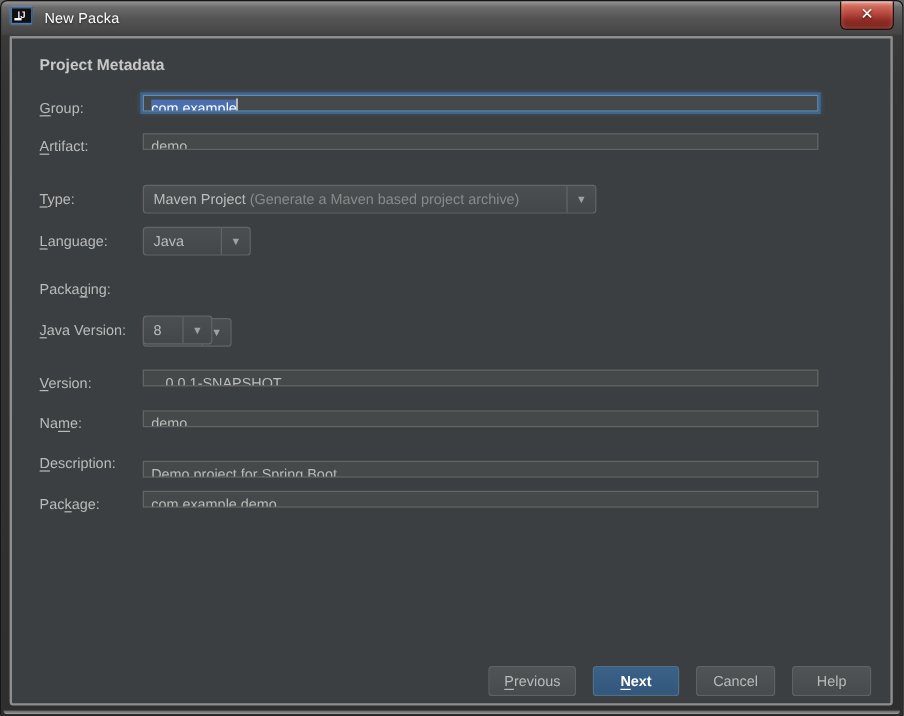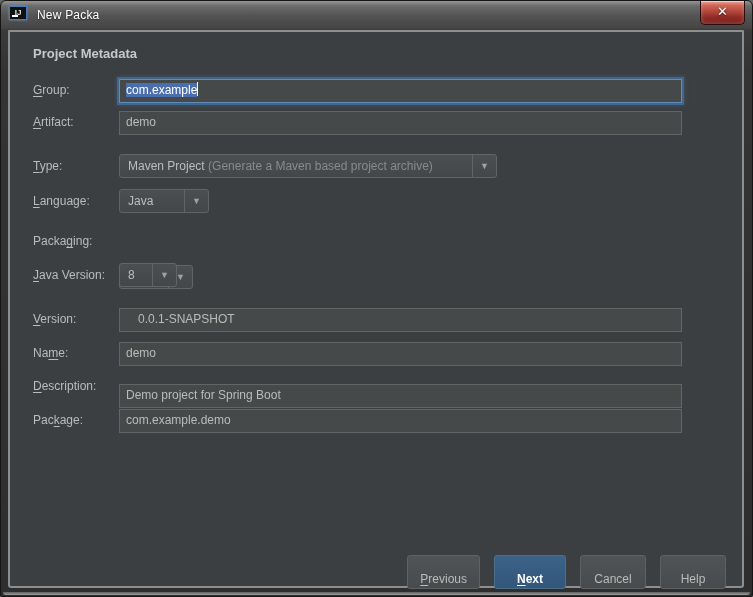--- a/index.html
+++ b/index.html
@@ -41,21 +41,21 @@
   .content {
     position:absolute; left:7px; top:29px; right:8px; bottom:8px;
     background:#3c3f41; border:2px solid #8e8e8e; border-radius:1px 1px 3px 3px;
   }
   .hdr { position:absolute; left:23px; top:14px; font-size:13px; font-weight:bold; color:#c8c8c8; }
 
   .flabel { position:absolute; left:23px; font-size:12px; color:#bbbbbb; white-space:pre; }
   .flabel .mn { text-decoration:underline; text-underline-offset:2px; }
 
   .textfield {
-    position:absolute; left:109px; width:563px; height:24px;
+    position:absolute; left:109px; width:563px; height:14px;
     background:#45494a; border:1px solid #646464;
     color:#bbbbbb; font-size:12px; line-height:20px; padding:0 6px;
     white-space:pre; overflow:hidden;
   }
   .textfield.focused {
     border:1px solid #5d8cbd; box-shadow:0 0 0 2px #41668c, 0 0 4px 2px rgba(64,110,160,.55);
     color:#ffffff;
   }
   .textfield .sel { background:#4b6eae; color:#ffffff; }
   .caret { display:inline-block; width:1px; height:14px; background:#ffffff; vertical-align:-2px; }
@@ -70,21 +70,21 @@
   .combo .ctext .hint { color:#8a8a8a; }
   .combo .carrow {
     width:24px; align-self:stretch; border-left:1px solid #646464;
     display:flex; align-items:center; justify-content:center;
     color:#9da2a5; font-size:9px;
   }
 
   
   .btn-row { position:absolute; right:16px; top:523px; display:flex; gap:14px; }
   .btn {
-    min-width:66px; height:25px; padding:16px 12px;
+    min-width:66px; height:25px; padding:5px 12px;
     background:linear-gradient(180deg,#505456,#474b4d);
     border:1px solid #5e6262; border-radius:3px;
     color:#bbbbbb; font-size:12px; font-family:inherit; cursor:pointer;
   }
   .btn .mn { text-decoration:underline; text-underline-offset:2px; }
   .btn.default {
     background:linear-gradient(180deg,#3b6288,#33567b);
     border:1px solid #4c708c; color:#ffffff; font-weight:bold; min-width:72px;
   }
 </style>

